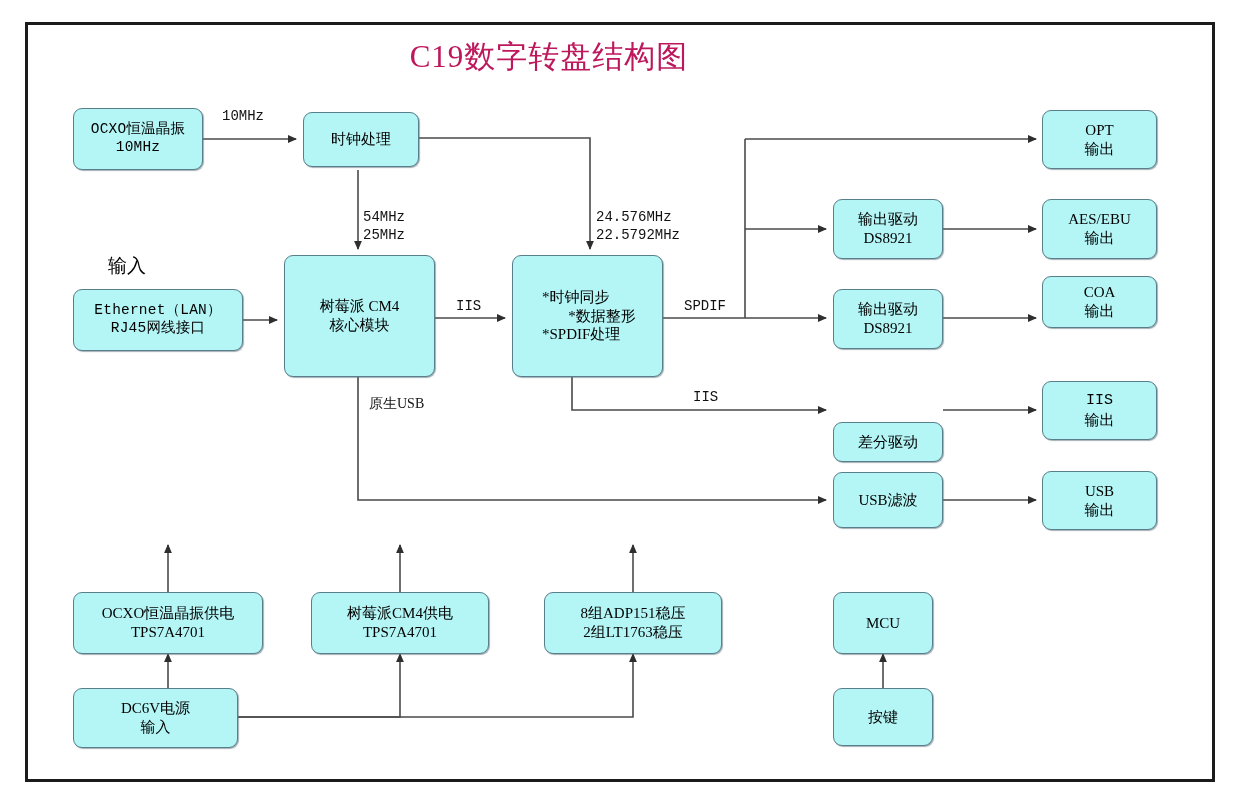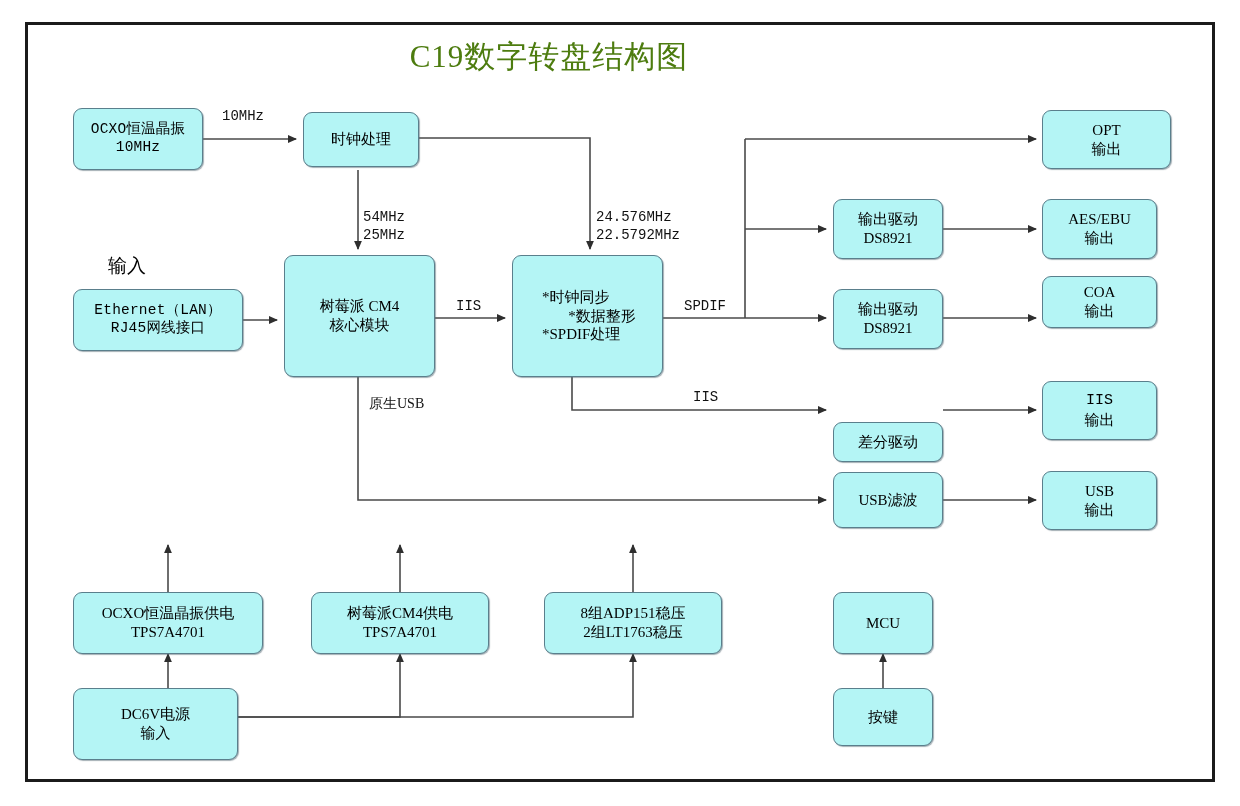--- a/index.html
+++ b/index.html
@@ -5,21 +5,21 @@
   html,body{margin:0;padding:0;background:#ffffff;}
   body{font-family:"Liberation Serif","DejaVu Serif",serif;}
   #canvas{position:relative;width:1240px;height:806px;background:#ffffff;overflow:hidden;}
   #frame{position:absolute;left:25px;top:22px;width:1190px;height:760px;border:3px solid #1b1b1b;box-sizing:border-box;background:#ffffff;}
   #svg-layer{position:absolute;left:0;top:0;width:1240px;height:806px;}
   .node{position:absolute;box-sizing:border-box;background:#b4f5f5;border:1px solid #5a7f8c;border-radius:9px;
         display:flex;align-items:center;justify-content:center;flex-direction:column;
         box-shadow:1px 1px 1px rgba(90,110,120,.55);}
   .node .ln{display:block;width:100%;text-align:center;line-height:1.24;color:#000;font-size:15px;white-space:nowrap;}
   .node.mono .ln{font-family:"Liberation Mono","DejaVu Sans Mono",monospace;font-size:14.5px;letter-spacing:.2px;}
-  .title{position:absolute;left:0;top:36px;width:1098px;text-align:center;font-size:31px;color:#4d7c0f;letter-spacing:1px;}
+  .title{position:absolute;left:0;top:36px;width:1098px;text-align:center;font-size:31px;color:#be185d;letter-spacing:1px;}
   .elbl{position:absolute;font-size:14px;color:#111;white-space:nowrap;line-height:1.3;text-align:center;}
   .elbl.mono{font-family:"Liberation Mono","DejaVu Sans Mono",monospace;font-size:14px;}
   .bigtext{position:absolute;font-size:19px;color:#000;white-space:nowrap;}
 </style>
 </head>
 <body>
 
 <div id="canvas">
 
   <div id="frame"></div>
@@ -114,21 +114,21 @@
   </div>
 
   <div class="node" style="left:833px;top:382px;width:110px;height:40px;margin-top:40px;">
     <span class="ln">差分驱动</span>
   </div>
 
   <div class="node" style="left:833px;top:472px;width:110px;height:56px;">
     <span class="ln">USB滤波</span>
   </div>
 
-  <div class="node" style="left:1042px;top:110px;width:129px;height:59px;justify-content:center;">
+  <div class="node" style="left:1042px;top:110px;width:115px;height:59px;justify-content:center;">
     <span class="ln">OPT</span>
     <span class="ln">输出</span>
   </div>
 
   <div class="node" style="left:1042px;top:199px;width:115px;height:60px;">
     <span class="ln">AES/EBU</span>
     <span class="ln">输出</span>
   </div>
 
   <div class="node" style="left:1042px;top:276px;width:115px;height:52px;">
@@ -154,21 +154,21 @@
   <div class="node" style="left:311px;top:592px;width:178px;height:62px;">
     <span class="ln">树莓派CM4供电</span>
     <span class="ln">TPS7A4701</span>
   </div>
 
   <div class="node" style="left:544px;top:592px;width:178px;height:62px;">
     <span class="ln">8组ADP151稳压</span>
     <span class="ln">2组LT1763稳压</span>
   </div>
 
-  <div class="node" style="left:73px;top:688px;width:165px;height:72px;">
+  <div class="node" style="left:73px;top:688px;width:165px;height:60px;">
     <span class="ln">DC6V电源</span>
     <span class="ln">输入</span>
   </div>
 
   <div class="node" style="left:833px;top:592px;width:100px;height:62px;">
     <span class="ln">MCU</span>
   </div>
 
   <div class="node" style="left:833px;top:688px;width:100px;height:58px;">
     <span class="ln">按键</span>

